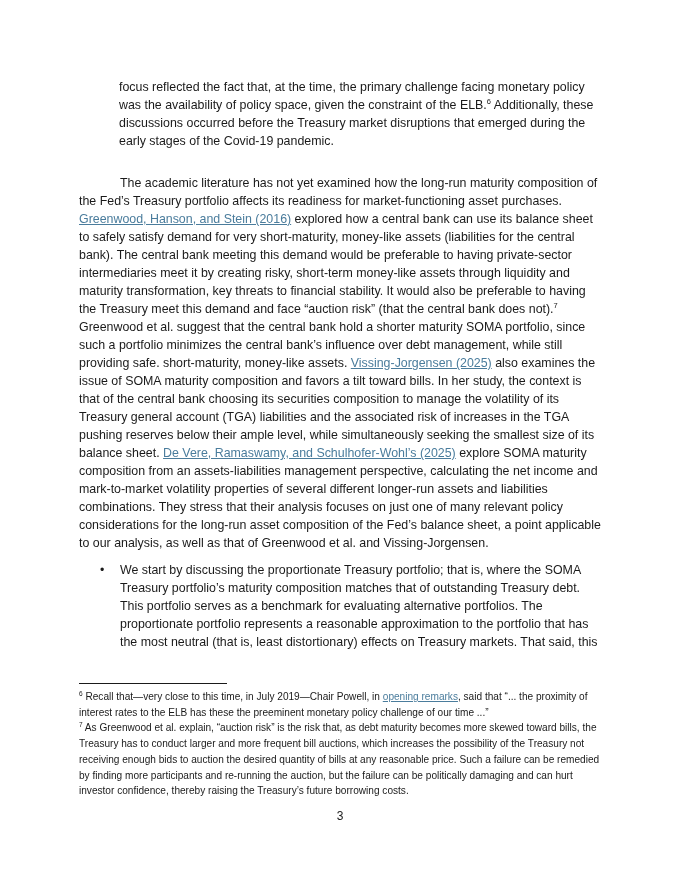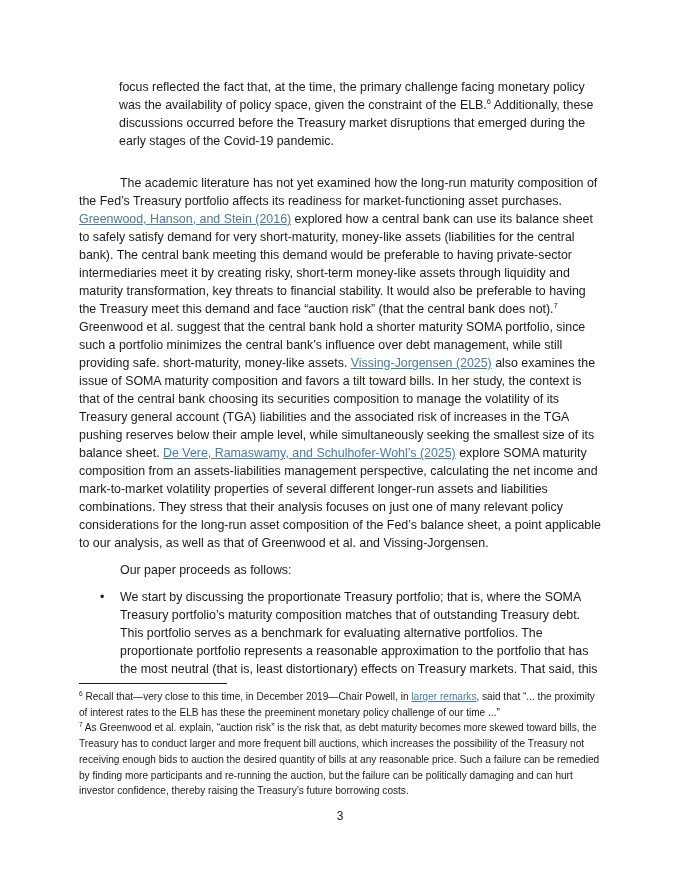--- a/index.html
+++ b/index.html
@@ -23,27 +23,26 @@
   .page-num { position: absolute; left: 0; width: 680px; top: 809px; text-align: center; font-size: 12px; }
 </style>
 </head>
 <body>
 
 <div class="page">
   <p class="p1"><span>focus reflected the fact that, at the time, the primary challenge facing monetary policy was the availability of policy space, given the constraint of the ELB.</span><sup>6</sup><span> Additionally, these discussions occurred before the Treasury market disruptions that emerged during the early stages of the Covid-19 pandemic.</span></p>
 
   <p class="p2 indent"><span>The academic literature has not yet examined how the long-run maturity composition of the Fed’s Treasury portfolio affects its readiness for market-functioning asset purchases. </span><a class="link">Greenwood, Hanson, and Stein (2016)</a><span> explored how a central bank can use its balance sheet to safely satisfy demand for very short-maturity, money-like assets (liabilities for the central bank). The central bank meeting this demand would be preferable to having private-sector intermediaries meet it by creating risky, short-term money-like assets through liquidity and maturity transformation, key threats to financial stability. It would also be preferable to having the Treasury meet this demand and face “auction risk” (that the central bank does not).</span><sup>7</sup><span> Greenwood et al. suggest that the central bank hold a shorter maturity SOMA portfolio, since such a portfolio minimizes the central bank’s influence over debt management, while still providing safe. short-maturity, money-like assets. </span><a class="link">Vissing-Jorgensen (2025)</a><span> also examines the issue of SOMA maturity composition and favors a tilt toward bills. In her study, the context is that of the central bank choosing its securities composition to manage the volatility of its Treasury general account (TGA) liabilities and the associated risk of increases in the TGA pushing reserves below their ample level, while simultaneously seeking the smallest size of its balance sheet. </span><a class="link">De Vere, Ramaswamy, and Schulhofer-Wohl’s (2025)</a><span> explore SOMA maturity composition from an assets-liabilities management perspective, calculating the net income and mark-to-market volatility properties of several different longer-run assets and liabilities combinations. They stress that their analysis focuses on just one of many relevant policy considerations for the long-run asset composition of the Fed’s balance sheet, a point applicable to our analysis, as well as that of Greenwood et al. and Vissing-Jorgensen.</span></p>
 
-  <p class="p3 indent">Our paper proceeds as follows:</p>
 
   <ul>
     <li><span class="bullet">•</span><span>We start by discussing the proportionate Treasury portfolio; that is, where the SOMA Treasury portfolio’s maturity composition matches that of outstanding Treasury debt. This portfolio serves as a benchmark for evaluating alternative portfolios. The proportionate portfolio represents a reasonable approximation to the portfolio that has the most neutral (that is, least distortionary) effects on Treasury markets. That said, this</span></li>
   </ul>
 </div>
 
 <div class="fn-rule"></div>
 
 <div class="footnotes">
-  <p class="fn"><sup>6</sup><span> Recall that—very close to this time, in December 2019—Chair Powell, in </span><a class="link">larger remarks</a><span>, said that “... the proximity of interest rates to the ELB has these the preeminent monetary policy challenge of our time ...”</span></p>
+  <p class="fn"><sup>6</sup><span> Recall that—very close to this time, in July 2019—Chair Powell, in </span><a class="link">opening remarks</a><span>, said that “... the proximity of interest rates to the ELB has these the preeminent monetary policy challenge of our time ...”</span></p>
   <p class="fn"><sup>7</sup><span> As Greenwood et al. explain, “auction risk” is the risk that, as debt maturity becomes more skewed toward bills, the Treasury has to conduct larger and more frequent bill auctions, which increases the possibility of the Treasury not receiving enough bids to auction the desired quantity of bills at any reasonable price. Such a failure can be remedied by finding more participants and re-running the auction, but the failure can be politically damaging and can hurt investor confidence, thereby raising the Treasury’s future borrowing costs.</span></p>
 </div>
 
 <div class="page-num">3</div>
 
 </body></html>

